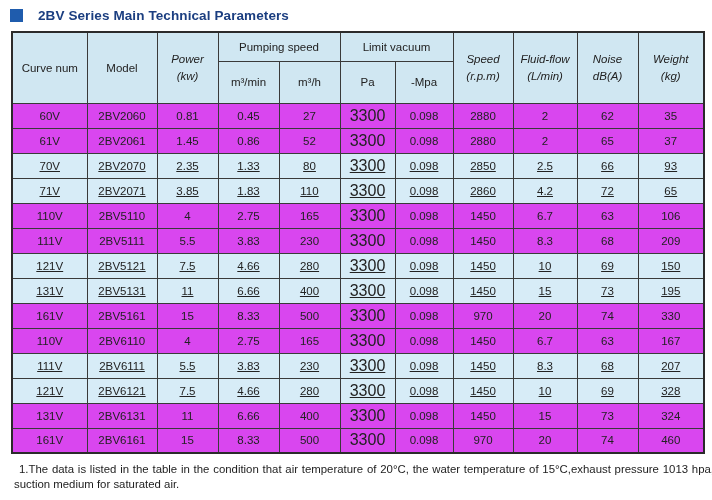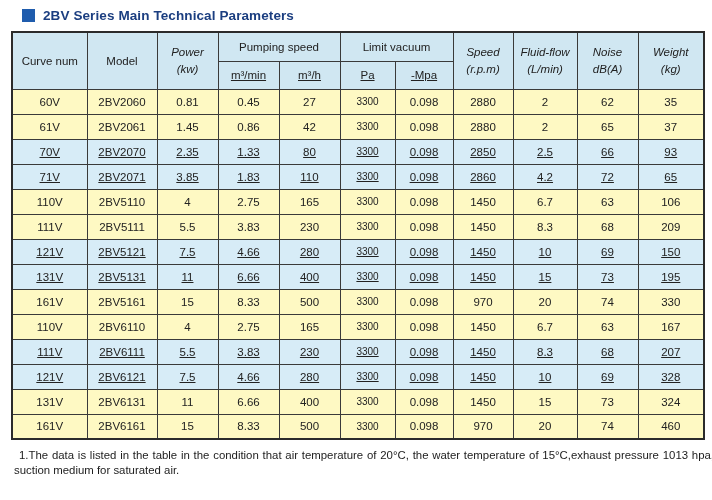--- a/index.html
+++ b/index.html
@@ -18,22 +18,22 @@
     height: 500px;
     font-family: "Liberation Sans", "DejaVu Sans", sans-serif;
     color: var(--text);
     overflow: hidden;
   }
   .page { position: relative; width: 712px; height: 500px; }
 
   .title-bar {
     display: flex;
     align-items: center;
-    gap: 8px;
-    padding: 6px 0 0 22px;
+    gap: 15px;
+    padding: 6px 0 0 10px;
     height: 24px;
   }
   .bullet {
     width: 13px;
     height: 13px;
     background: var(--bullet);
     flex: 0 0 auto;
   }
   .title {
     font-size: 13.5px;
@@ -54,25 +54,25 @@
     text-align: center;
     vertical-align: middle;
     font-size: 11.5px;
     font-weight: normal;
     color: var(--text);
     padding: 0 2px;
     overflow: hidden;
   }
   thead th { background: var(--header-bg); }
   thead tr.h1 th { height: 29px; }
-  thead tr.h2 th { height: 28px; text-decoration: underline; }
+  thead tr.h2 th { height: 42px; }
   thead .two-line div { line-height: 1.45; font-style: italic; }
-  tbody tr { height: 25px; background: #fef9c3; }
+  tbody tr { height: 25px; background: #d946ef; }
   tbody tr.hl { background: var(--alt-bg); text-decoration: underline; }
-  tbody td.pa-col { font-size: 10px; }
+  tbody td.pa-col { font-size: 16px; }
 
   .notes {
     margin: 8px 6px 0 14px;
     width: 700px;
   }
   .note {
     font-size: 11.4px;
     line-height: 1.28;
     color: #1c1c1c;
     text-indent: 5px;
@@ -150,21 +150,21 @@
           <td>2880</td>
           <td>2</td>
           <td>62</td>
           <td>35</td>
         </tr>
         <tr>
           <td>61V</td>
           <td>2BV2061</td>
           <td>1.45</td>
           <td>0.86</td>
-          <td>42</td>
+          <td>52</td>
           <td class="pa-col">3300</td>
           <td>0.098</td>
           <td>2880</td>
           <td>2</td>
           <td>65</td>
           <td>37</td>
         </tr>
         <tr class="hl">
           <td>70V</td>
           <td>2BV2070</td>

